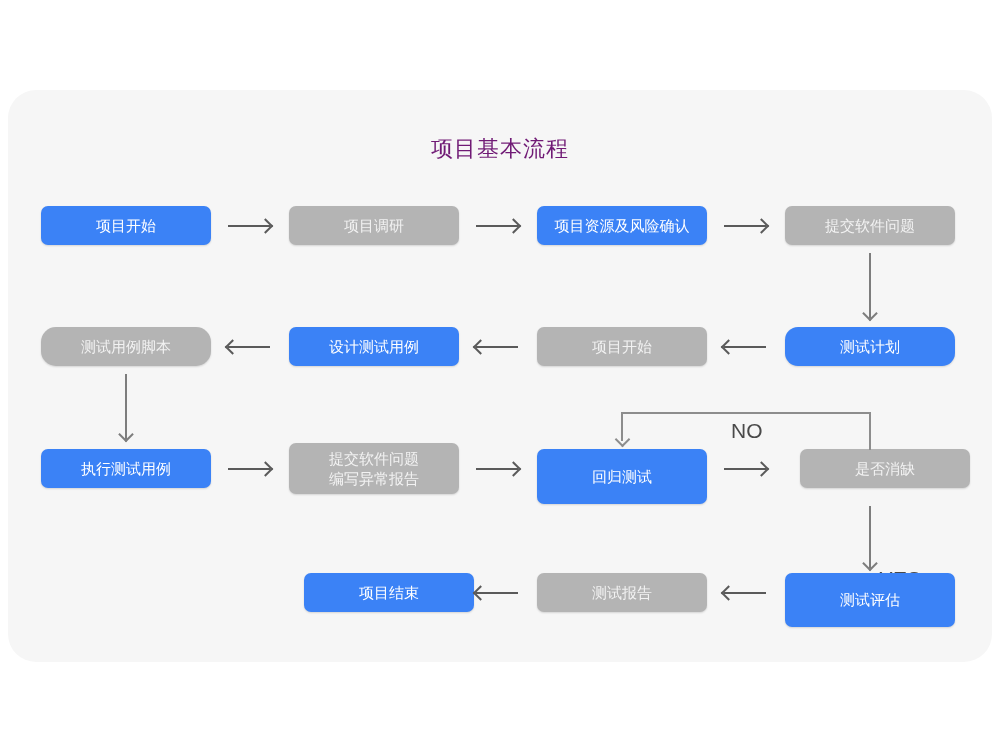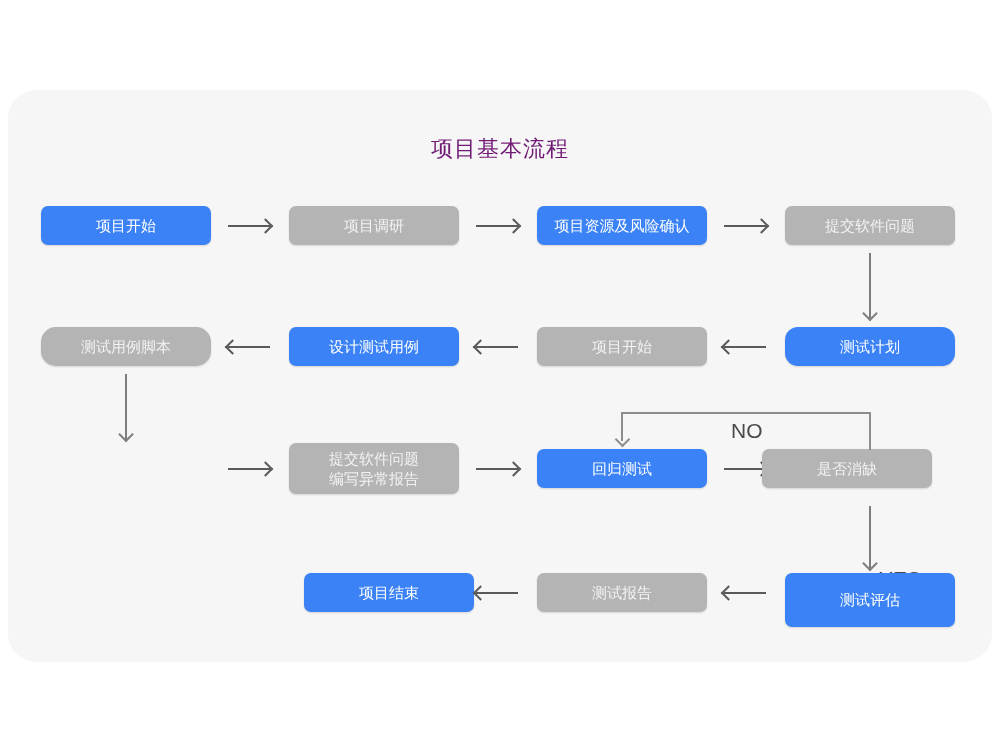--- a/index.html
+++ b/index.html
@@ -136,33 +136,34 @@
   <div class="harrow left" style="left:476px;top:346px;width:42px;"></div>
 
   <div class="box gray" style="left:537px;top:327px;width:170px;height:39px;">项目开始</div>
 
   <div class="harrow left" style="left:724px;top:346px;width:42px;"></div>
 
   <div class="box purple" style="left:785px;top:327px;width:170px;height:39px;border-radius:13px;">测试计划</div>
 
   <div class="varrow" style="left:125px;top:374px;height:65px;"></div>
 
+  <div class="box purple" style="left:41px;top:449px;width:170px;height:39px;">执行测试用例</div>
 
   <div class="harrow" style="left:228px;top:468px;width:42px;"></div>
 
   <div class="box gray" style="left:289px;top:443px;width:170px;height:51px;">提交软件问题
 编写异常报告</div>
 
   <div class="harrow" style="left:476px;top:468px;width:42px;"></div>
 
-  <div class="box purple" style="left:537px;top:449px;width:170px;height:39px;">回归测试</div>
+  <div class="box purple" style="left:537px;top:449px;width:170px;height:55px;">回归测试</div>
 
   <div class="harrow" style="left:724px;top:468px;width:42px;"></div>
 
-  <div class="box gray" style="left:762px;top:449px;width:170px;height:39px;">是否消缺</div>
+  <div class="box gray" style="left:800px;top:449px;width:170px;height:39px;">是否消缺</div>
 
   <div class="vline" style="left:869px;top:412px;height:38px;"></div>
   <div class="hline" style="left:621px;top:412px;width:250px;"></div>
   <div class="vline" style="left:621px;top:412px;height:29px;"></div>
   <div class="loop-arrow-head" style="left:617px;top:434px;"></div>
   <div class="edge-label" style="left:731px;top:419px;">NO</div>
 
   <div class="varrow" style="left:869px;top:506px;height:62px;"></div>
   <div class="edge-label" style="left:879px;top:521px;margin-top:46px;">YES</div>
 

